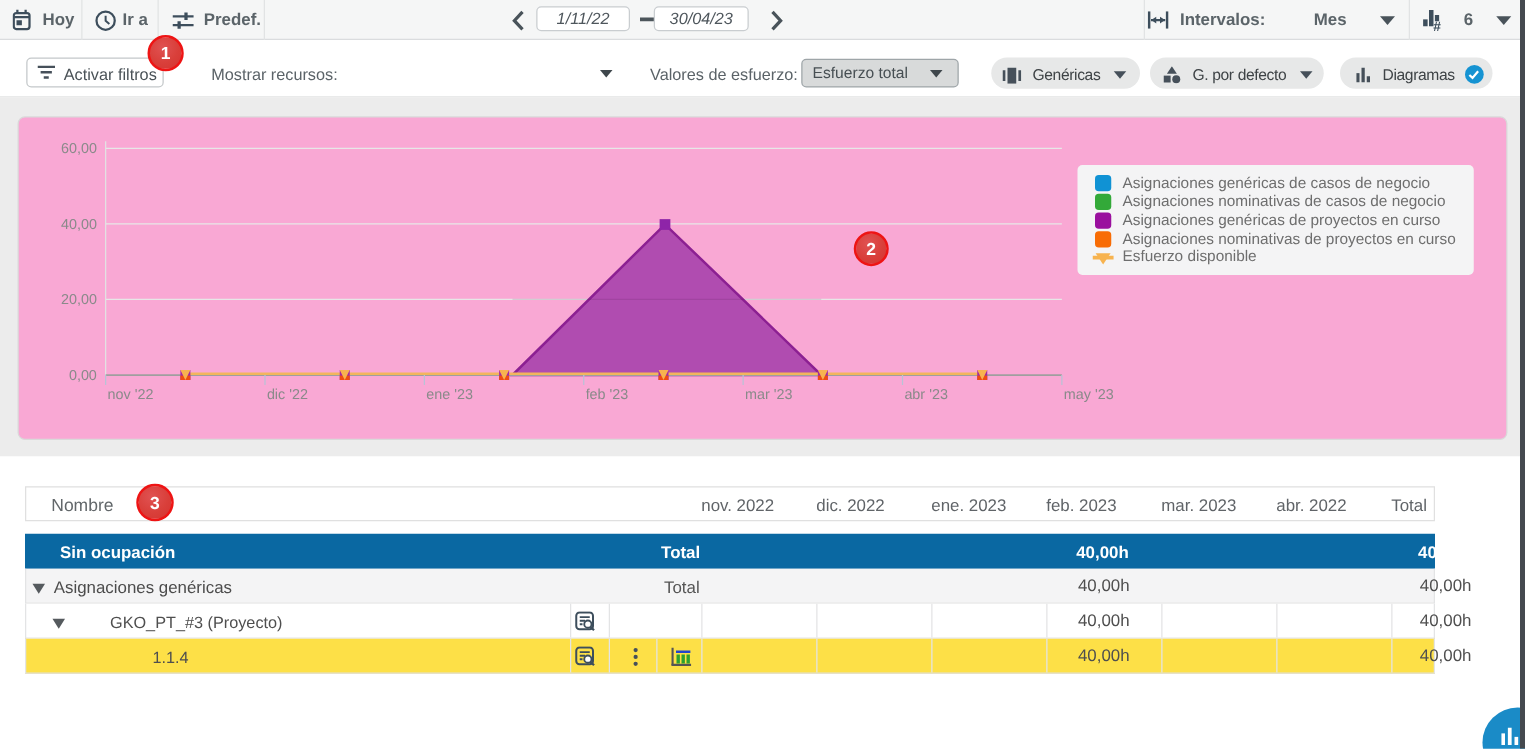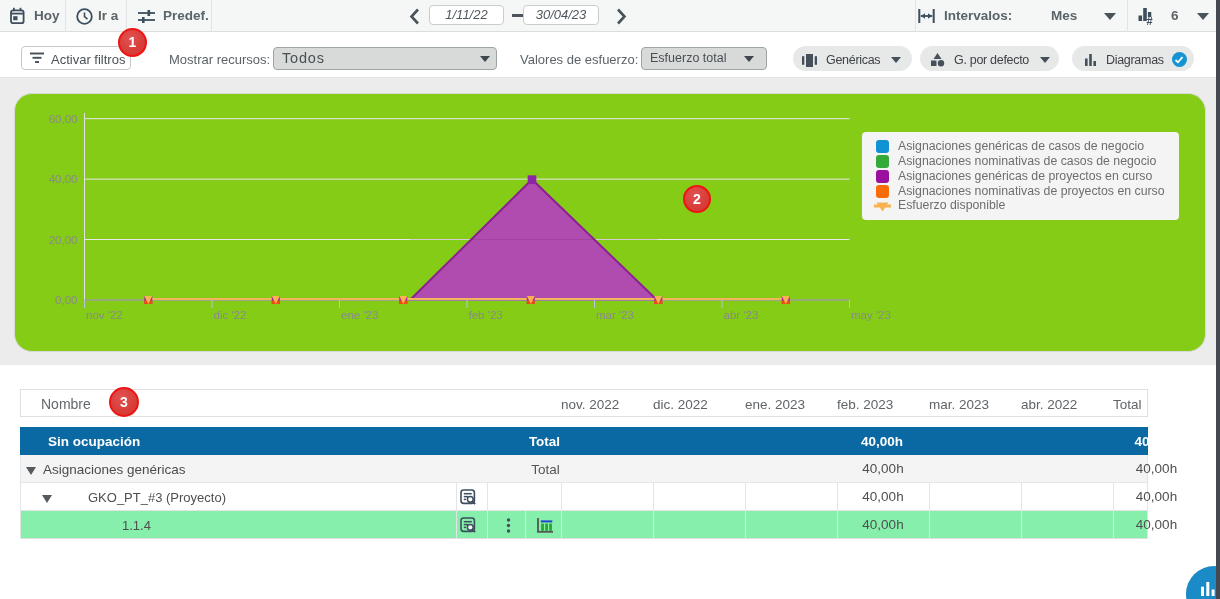--- a/index.html
+++ b/index.html
@@ -30,21 +30,21 @@
   background:#e7e8e8; font-size:13px; color:#3e4346; line-height:25px; }
 .ptxt { font-size:12.5px; letter-spacing:-0.3px; }
 .badge { position:absolute; border-radius:50%;
   background:radial-gradient(circle at 40% 32%, #e05252 0%, #d93f3a 55%, #d43430 100%);
   border:2px solid #ee1414; color:#fff; font-weight:bold;
   text-align:center; z-index:30; }
 
 #grayzone { position:absolute; left:0; top:78px; width:1220px; height:287px;
   background:#ececec; }
 #panel { position:absolute; left:14px; top:15px; width:1192px; height:259px;
-  background:#84cc16; border:1px solid #d9d9d9; border-radius:18px; }
+  background:#f9a8d4; border:1px solid #d9d9d9; border-radius:6px; }
 #legend { position:absolute; left:847px; top:38px; width:317px; height:88px;
   background:#f4f4f5; border-radius:4px; font-size:12.3px; color:#6e6e6e; }
 .litem { position:absolute; left:14px; height:15px; line-height:15px; }
 .lsq { position:absolute; left:0; top:1px; width:13px; height:13px; border-radius:3px; }
 .ltxt { position:absolute; left:22px; top:0; white-space:nowrap; }
 
 .trow { position:absolute; left:20px; width:1128px; height:28px; }
 .cellline { position:absolute; top:0; width:1px; height:100%; background:#e3e4e5; }
 .val { position:absolute; top:6px; width:92px; text-align:center; font-size:13.5px; color:#4f4f4f; }
 .hcol { position:absolute; top:7px; width:92px; text-align:left; font-size:13.5px; color:#606468; }
@@ -125,21 +125,20 @@
 
 <div id="row2">
   <div class="abs" style="left:21px;top:13px;width:110px;height:24px;border:1px solid #c4c8ca;border-radius:4px;background:#fff"></div>
   <svg class="ico" style="left:30px;top:19px" width="14" height="12" viewBox="0 0 14 12">
     <line x1="0" y1="1.5" x2="14" y2="1.5" stroke="#46505a" stroke-width="1.9"></line>
     <line x1="2.5" y1="5.8" x2="11.5" y2="5.8" stroke="#46505a" stroke-width="1.9"></line>
     <line x1="5" y1="10" x2="9" y2="10" stroke="#46505a" stroke-width="1.9"></line>
   </svg>
   <div class="lbl" style="left:51px;color:#4a5257">Activar filtros</div>
   <div class="lbl" style="left:169px">Mostrar recursos:</div>
-  <div class="sel" style="left:273px;width:224px;font-size:14.5px;letter-spacing:0.8px;line-height:20px">Todos</div>
   <div class="selarr" style="left:480px;top:23px"></div>
   <div class="lbl" style="left:520px">Valores de esfuerzo:</div>
   <div class="sel" style="left:641px;width:126px">Esfuerzo total</div>
   <div class="selarr" style="left:744px;top:23px"></div>
 
   <div class="pill" style="left:793px;width:119px"></div>
   <svg class="ico" style="left:802px;top:21px" width="15" height="13" viewBox="0 0 15 13">
     <rect x="0" y="2.2" width="2.3" height="8.6" fill="#46505a"></rect>
     <rect x="4" y="0" width="7" height="13" fill="#46505a"></rect>
     <rect x="12.7" y="2.2" width="2.3" height="8.6" fill="#46505a"></rect>
@@ -297,21 +296,21 @@
   <line x1="3.8" y1="4.7" x2="11.8" y2="4.7" stroke="#3d4e5c" stroke-width="1.5"></line>
   <line x1="3.8" y1="7.6" x2="8" y2="7.6" stroke="#3d4e5c" stroke-width="1.5"></line>
   <line x1="3.8" y1="10.4" x2="6" y2="10.4" stroke="#3d4e5c" stroke-width="1.5"></line>
   <circle cx="10.3" cy="10.3" r="2.9" fill="#fff" stroke="#3d4e5c" stroke-width="1.5"></circle>
   <line x1="12.4" y1="12.4" x2="15.2" y2="15.2" stroke="#3d4e5c" stroke-width="1.8"></line>
       </svg>
   <div class="val" style="left:816px">40,00h</div>
   <div class="val" style="left:1092px;width:87px">40,00h</div>
 </div>
 
-<div class="trow" style="top:511px;background:#86efac;border-bottom:1px solid #dfdfdf;border-left:1px solid #e3e4e5;border-right:1px solid #e3e4e5">
+<div class="trow" style="top:511px;background:#fde047;border-bottom:1px solid #dfdfdf;border-left:1px solid #e3e4e5;border-right:1px solid #e3e4e5">
   <div class="cellline" style="left:435px"></div>
   <div class="cellline" style="left:466px"></div>
   <div class="cellline" style="left:504px"></div>
   <div class="cellline" style="left:540px"></div>
   <div class="cellline" style="left:632px"></div>
   <div class="cellline" style="left:724px"></div>
   <div class="cellline" style="left:816px"></div>
   <div class="cellline" style="left:908px"></div>
   <div class="cellline" style="left:1000px"></div>
   <div class="cellline" style="left:1092px"></div>

